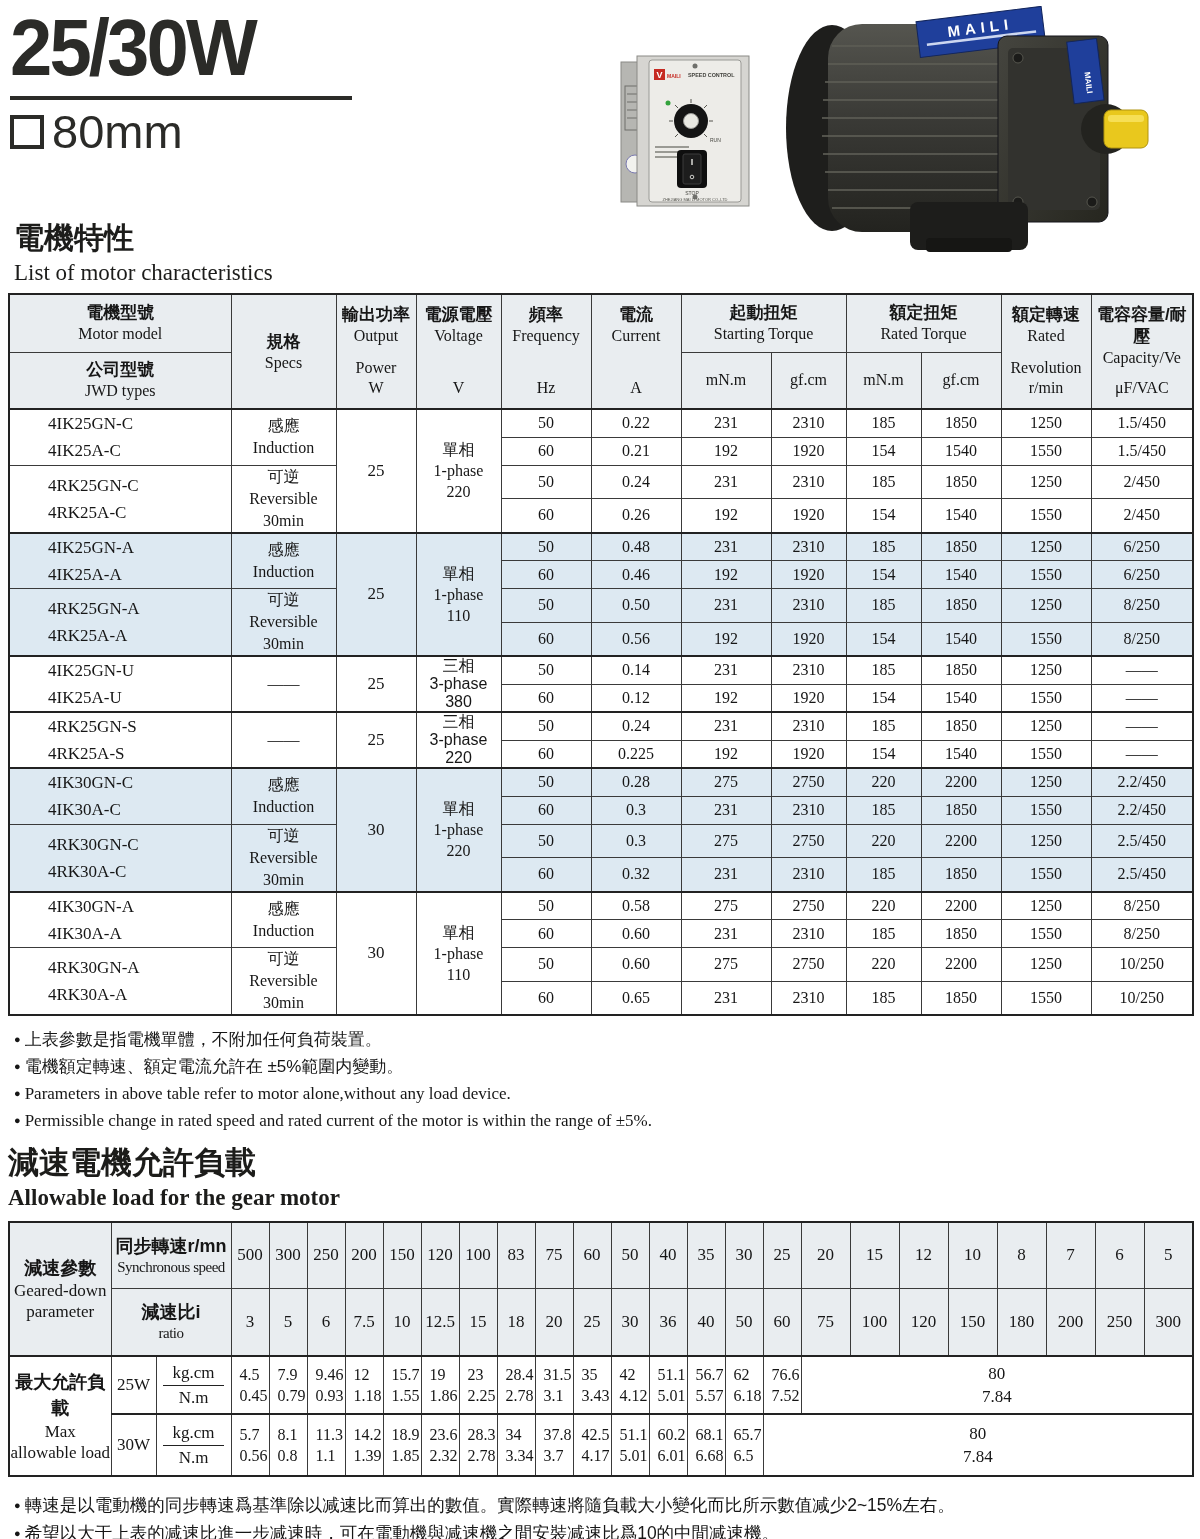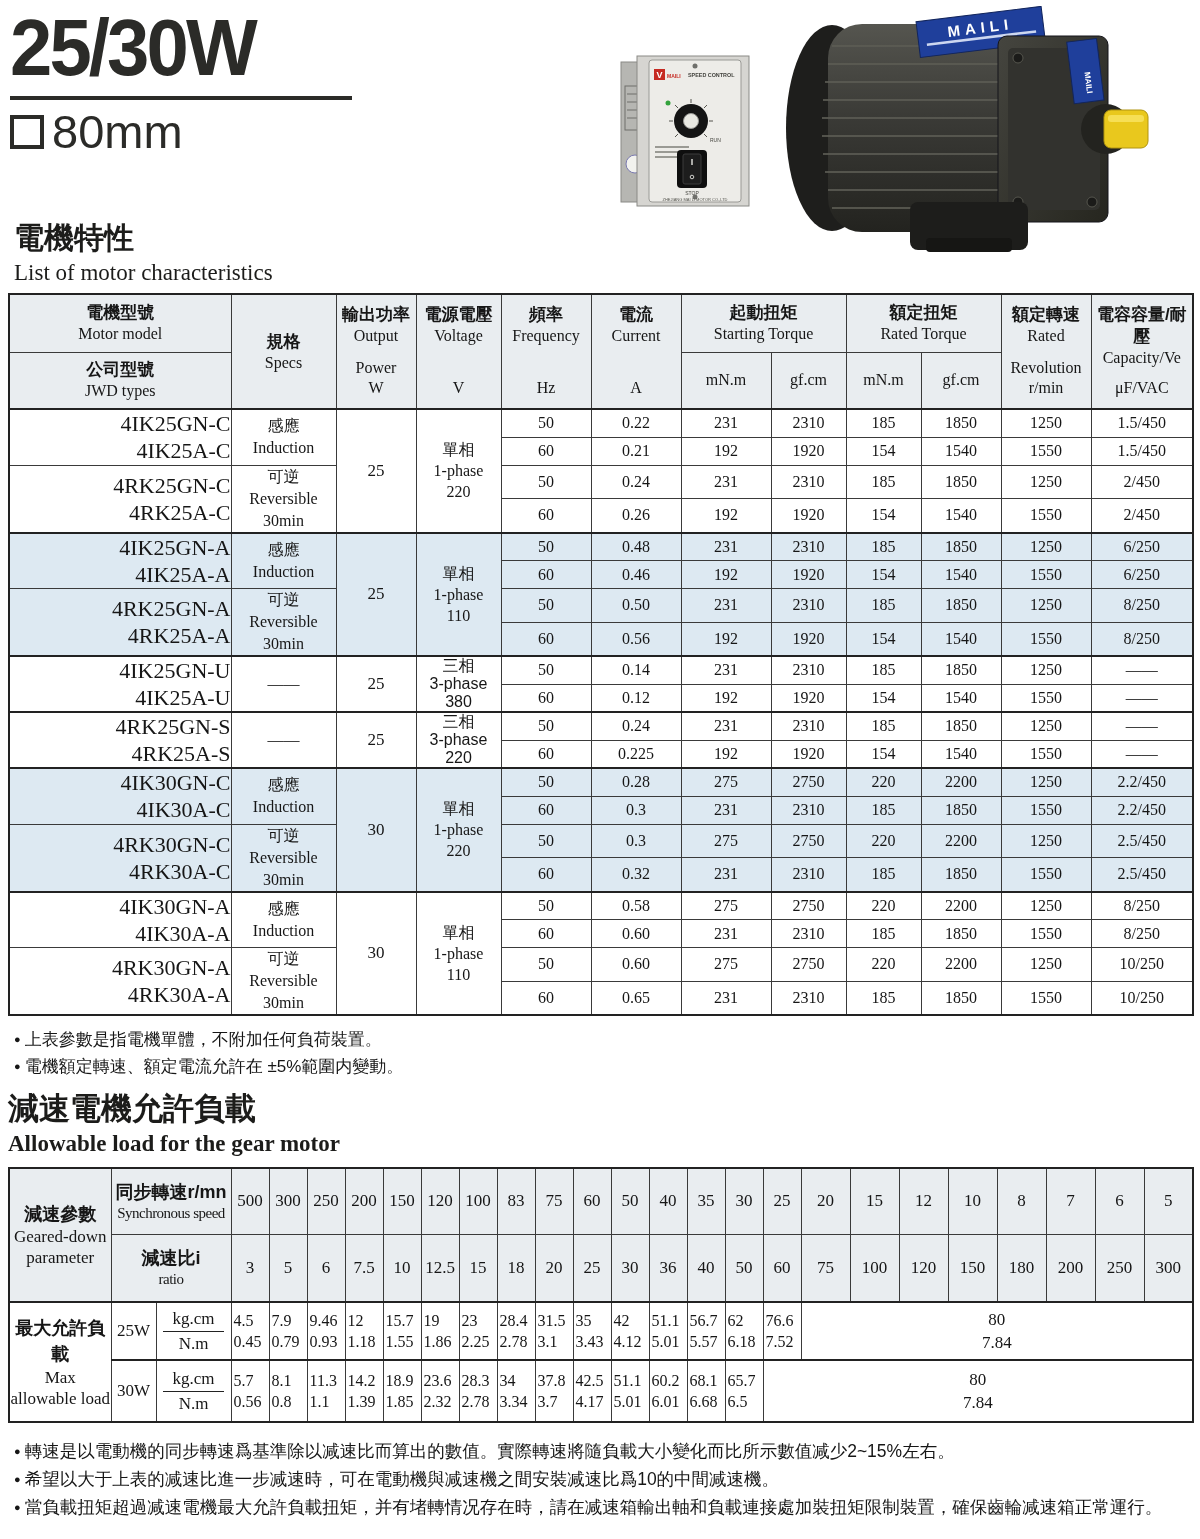--- a/index.html
+++ b/index.html
@@ -40,21 +40,21 @@
   .hr1 th { height:58px; }
   .hr2 th { height:57px; }
   .motor-table thead .cjk { font-size:17px; font-weight:bold; line-height:22px; }
   .motor-table thead .en  { font-size:16px; line-height:20px; }
   .hv { height:106px; display:flex; flex-direction:column; justify-content:space-between; padding:5px 0 7px; }
   .hcap .cjk { font-size:14.5px; }
   .hunit { font-size:16px; text-align:center; }
   .motor-table td { height:28px; font-size:16px; text-align:center; vertical-align:middle; background:#fff; }
   .motor-table tr.shade td { background:#dde9f2; }
   tr.g-top > td { border-top:2px solid #222; }
-  td.model { text-align:right; padding-left:38px; font-size:22px; }
+  td.model { text-align:left; padding-left:38px; font-size:17px; }
   td.model div { line-height:27px; }
   td.spec div { line-height:22px; }
   td.spec div:empty { display:none; }
   td.power { font-size:17px; }
   td.volt div { line-height:21px; }
   td.volt.v3 { font-family:"Liberation Sans","DejaVu Sans",sans-serif; }
   td.volt.v3 div { line-height:18px; }
 
   
   .notes1 { display:flex; margin:10px 8px 0 14px;flex-direction:column; }
@@ -81,21 +81,21 @@
   .load-table tbody td { background:#fff; }
   .lr0 > td { border-bottom:2px solid #222;margin-left:23px; }
   .lr0 > td { height:58px; } .lr1 > td { height:62px; }
   td.lleft { text-align:center; }
   td.lleft .cjk { font-size:18px; font-weight:bold; line-height:26px; }
   td.lleft .en  { font-size:17px; line-height:21px; }
   td.lpow { font-size:17px; text-align:center; }
   td.lunit { text-align:center; font-size:17px; }
   .ftop { display:inline-block; border-bottom:1.5px solid #222; padding:0 9px 2px; }
   .fbot { display:block; padding-top:2px; }
-  td.lval { font-size:16px; text-align:left; padding-left:2px; }
+  td.lval { font-size:16px; text-align:left; padding-left:8px; }
   td.lval div { line-height:21px; }
   td.lmerge { text-align:center; font-size:17px; }
   td.lmerge div { line-height:23px; }
 
   .notes2 { margin:14px 8px 0 14px; }
   .notes2 .note { font-size:17.5px; line-height:28px; }
 </style>
 </head>
 <body>
 
@@ -625,20 +625,22 @@
       </tr>
     </tbody>
 </table>
 
 <div class="notes1">
   <div class="ncol c1" id="notes1-cjk">
       <div class="note cjk"><span class="bu">●</span><span>上表參數是指電機單體，不附加任何負荷裝置。</span></div>
       <div class="note cjk"><span class="bu">●</span><span>電機額定轉速、額定電流允許在 ±5%範圍内變動。</span></div>
     </div>
   <div class="ncol" id="notes1-en">
+      <div class="note "><span class="bu">●</span><span>Parameters in above table refer to motor alone,without any load device.</span></div>
+      <div class="note "><span class="bu">●</span><span>Permissible change in rated speed and rated current of the motor is within the range of ±5%.</span></div>
     </div>
 </div>
 
 <div class="sec2">
   <div class="sec-cjk cjk">減速電機允許負載</div>
   <div class="sec-en">Allowable load for the gear motor</div>
 </div>
 
 <table class="load-table">
   <colgroup id="load-cols">

